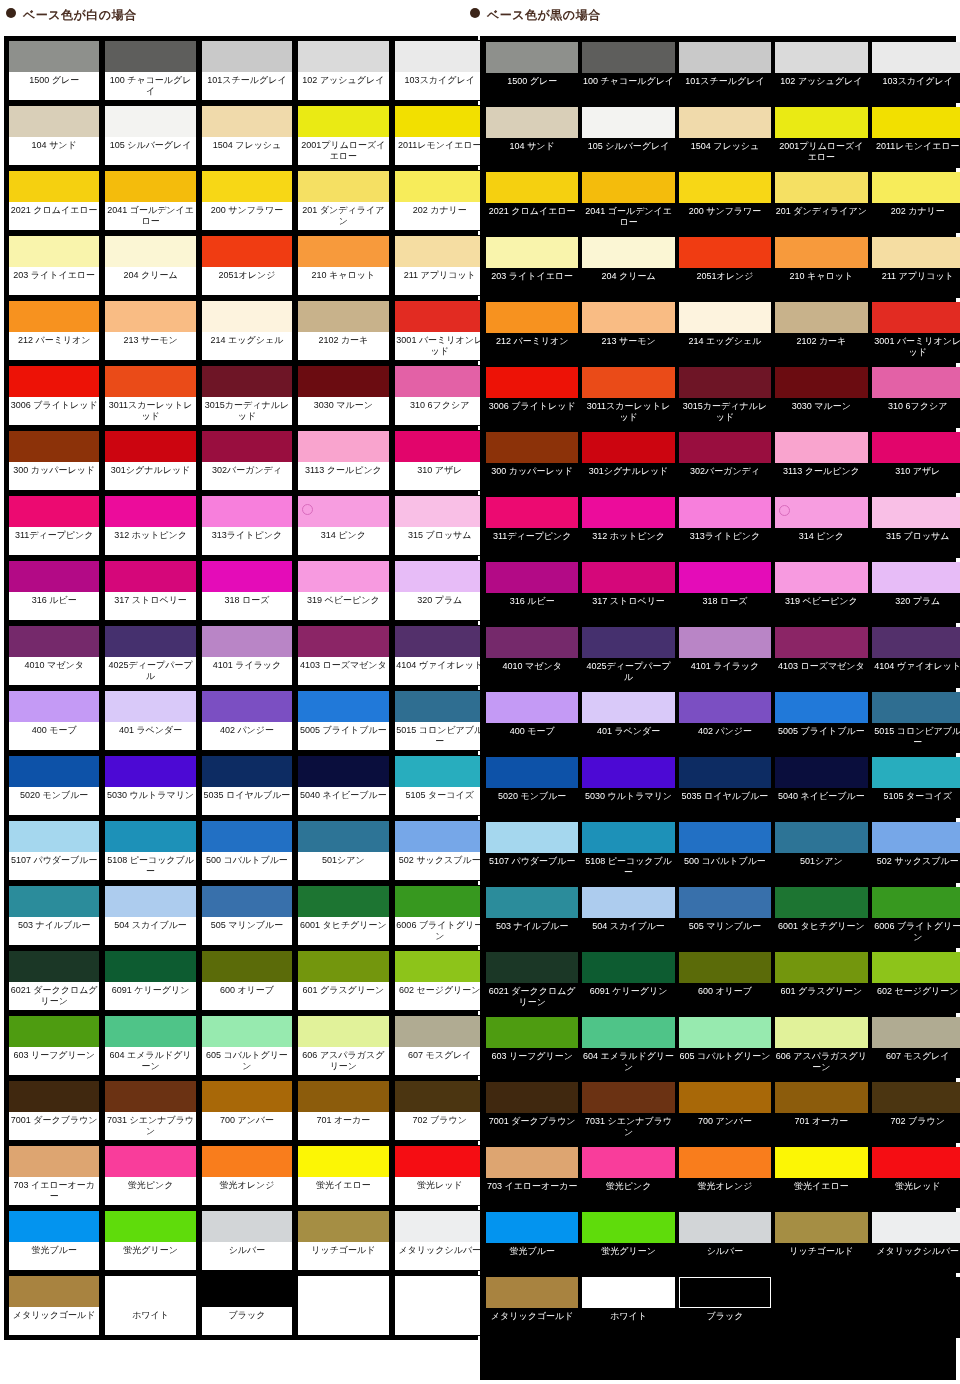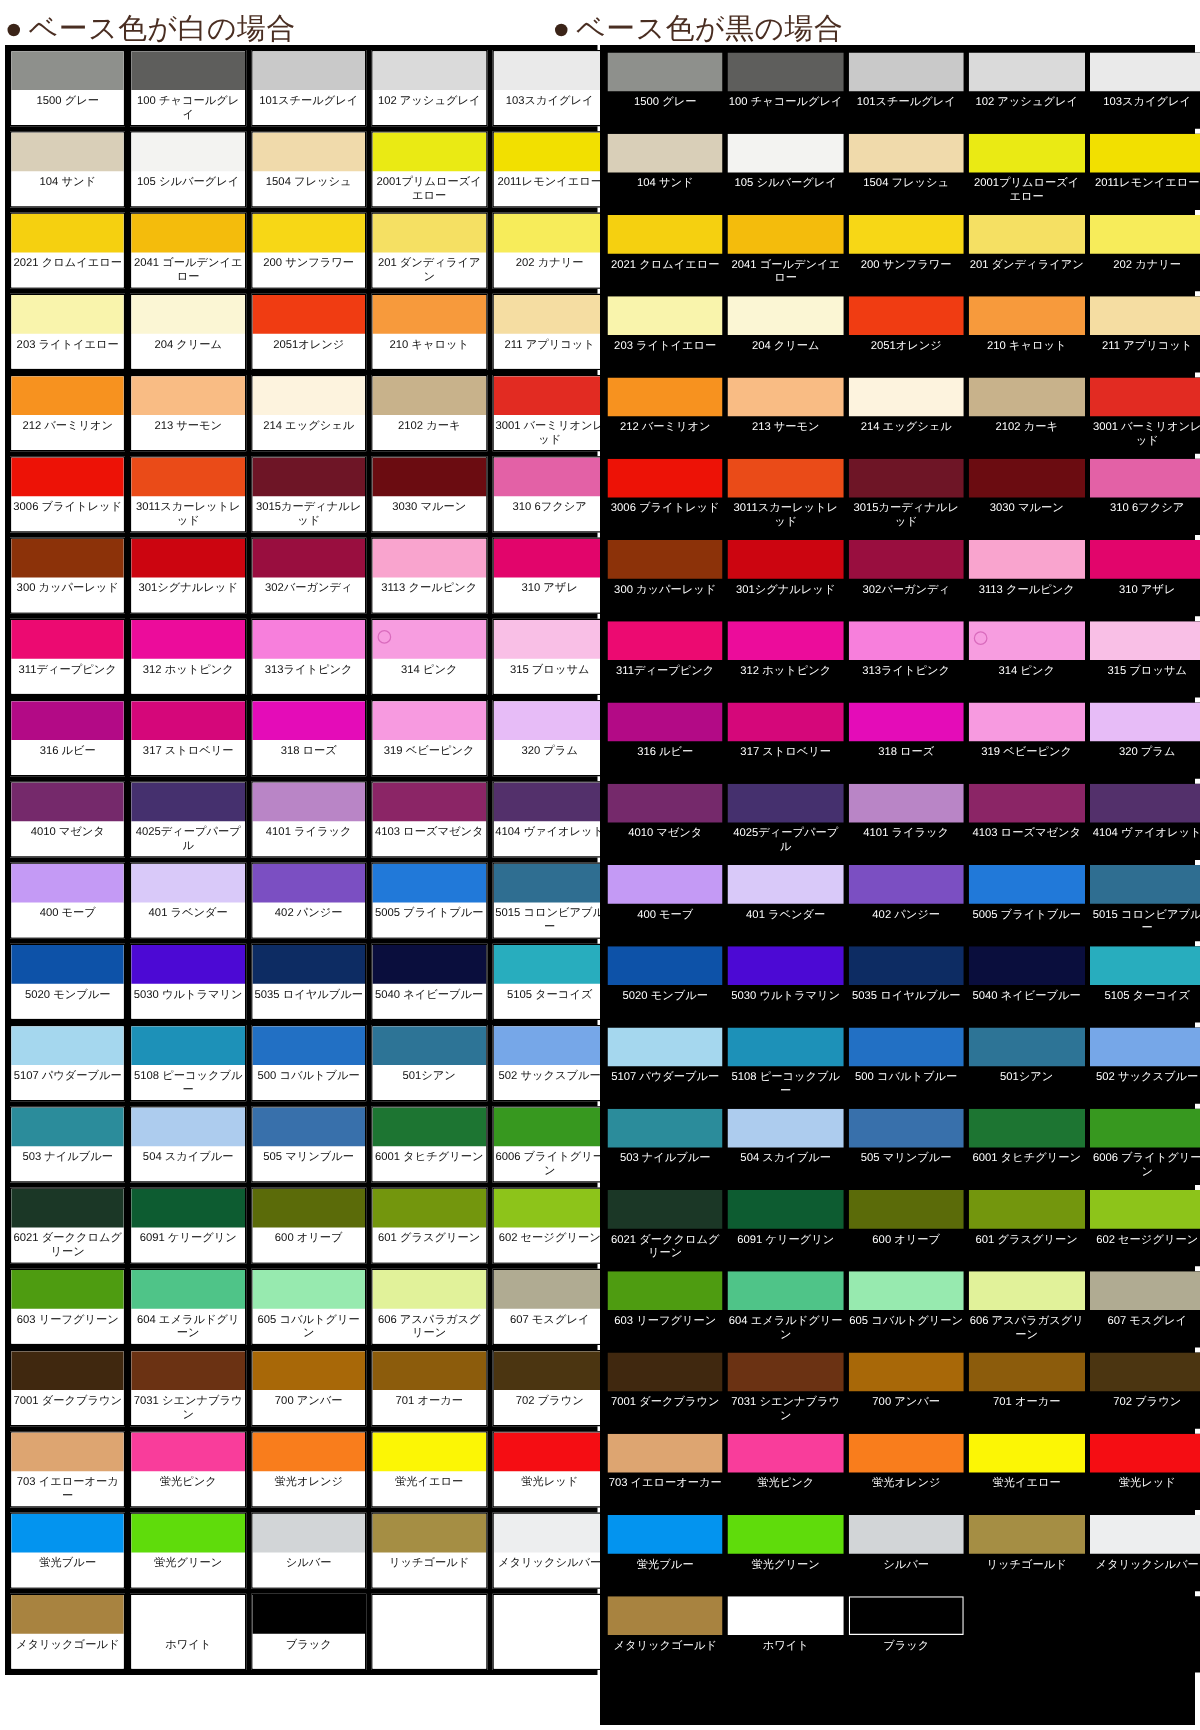--- a/index.html
+++ b/index.html
@@ -6,25 +6,25 @@
   body{
     width:960px;height:1384px;overflow:hidden;
     font-family:"Liberation Sans","DejaVu Sans",sans-serif;
     -webkit-font-smoothing:none;
   }
   .page{position:relative;width:960px;height:1384px;}
 
   
   .hdr{
     position:absolute;top:7px;
-    font-size:23px;font-weight:normal;color:#4a2e22;
+    font-size:12px;font-weight:bold;color:#4a2e22;
     white-space:nowrap;letter-spacing:.5px;
   }
   .hdr-left{left:6px;}
-  .hdr-right{left:444px;}
+  .hdr-right{left:470px;}
   .hdr .bullet{display:inline-block;width:10px;height:10px;border-radius:50%;
     background:#3b2418;margin-right:7px;vertical-align:1px;}
 
   
   .panel{position:absolute;top:36px;}
   .panel-white{left:4px;width:470px;background:#000000;padding:4px 0 4px 4px;}
   .panel-black{left:480px;width:476px;height:1344px;background:#000000;}
 
   
   .grid{display:grid;grid-template-columns:repeat(5,1fr);}

